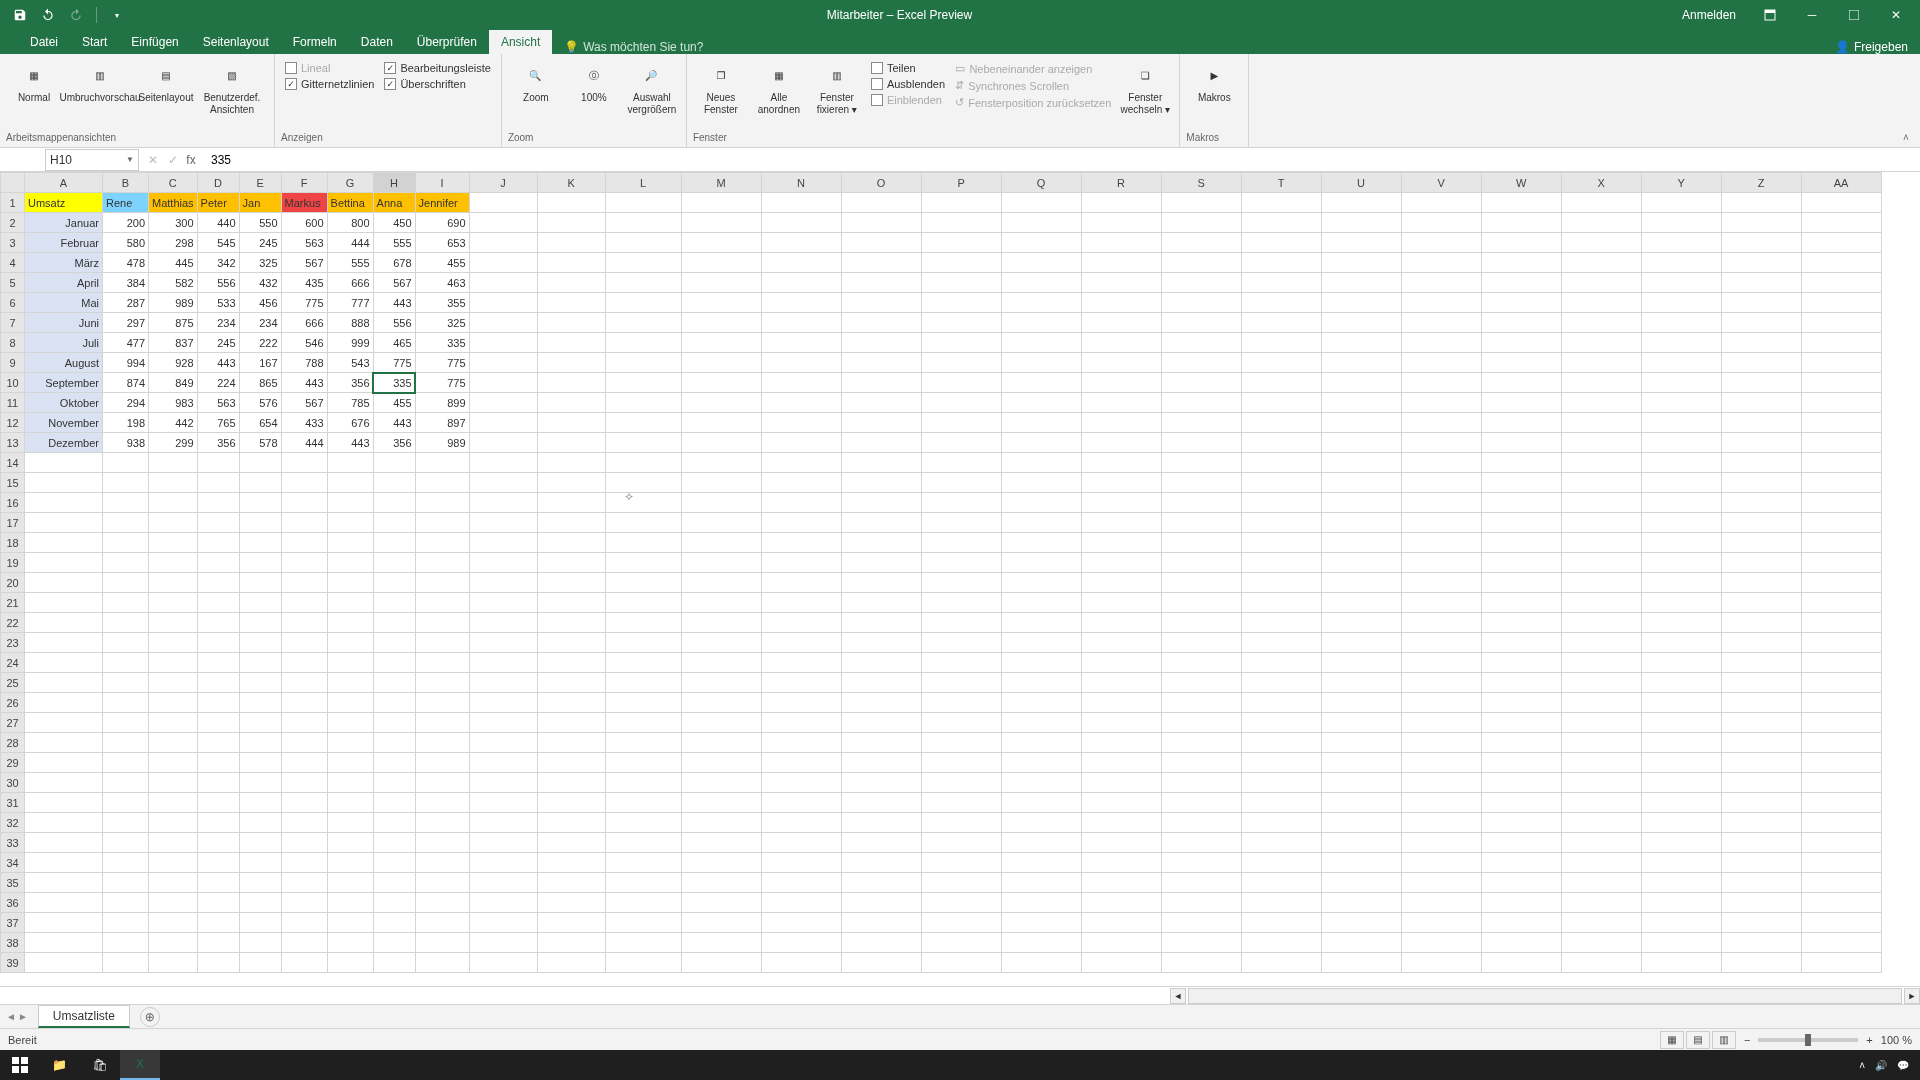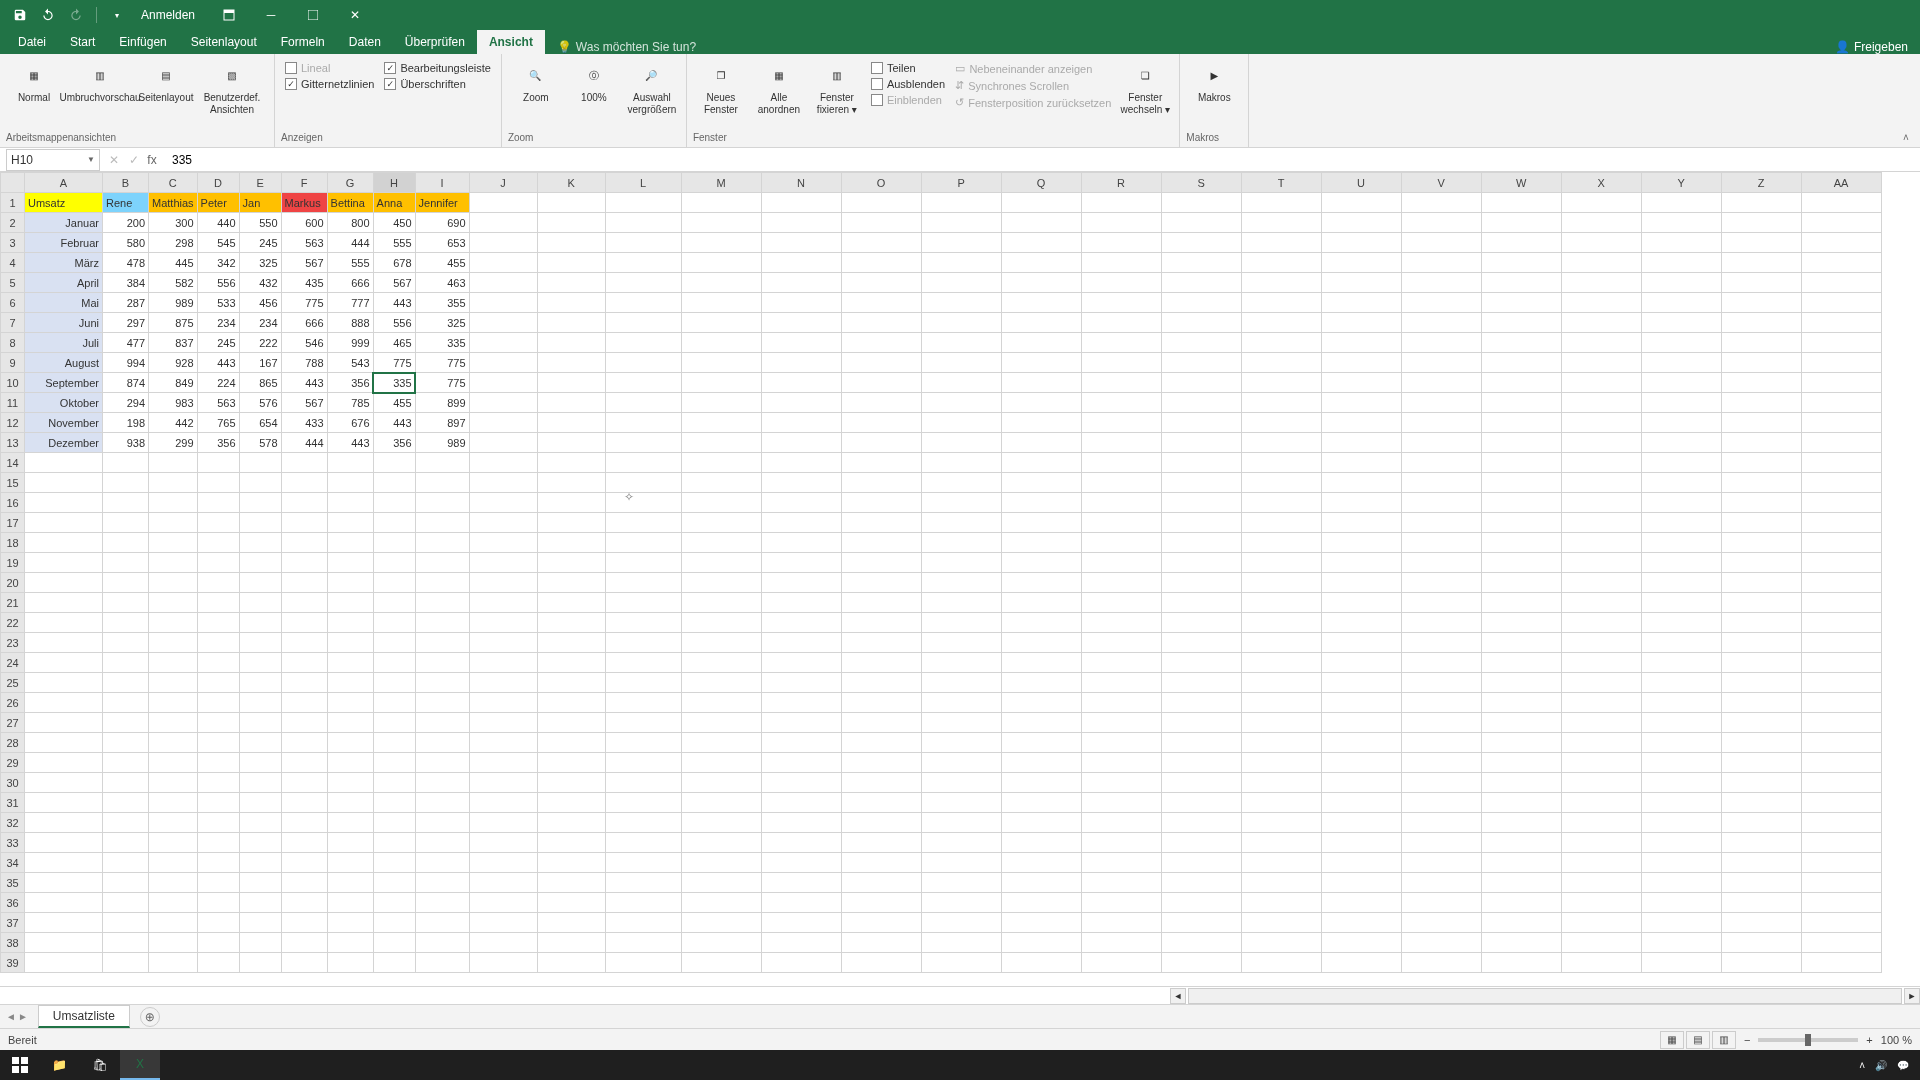--- a/index.html
+++ b/index.html
@@ -10,43 +10,43 @@
 .qat { display: flex; align-items: center; gap: 4px; padding-left: 8px; }
 .qat-btn { width: 24px; height: 24px; display: flex; align-items: center; justify-content: center; cursor: pointer; }
 .qat-btn svg { width: 14px; height: 14px; fill: #fff; }
 .qat-sep { width: 1px; height: 16px; background: rgba(255,255,255,0.3); margin: 0 4px; }
 .title-text { flex: 1; text-align: center; font-size: 12px; }
 .title-right { display: flex; align-items: center; gap: 2px; padding-right: 4px; }
 .title-right .ctl { width: 40px; height: 30px; display: flex; align-items: center; justify-content: center; cursor: pointer; }
 .signin { padding: 0 12px; font-size: 12px; }
 
 
-.menubar { height: 24px; background: #217346; display: flex; align-items: flex-end; color: #fff; padding-left: 6px; }
+.menubar { height: 24px; background: #217346; display: flex; align-items: flex-end; color: #fff; padding-left: 18px; }
 .menu-tab { padding: 5px 12px 5px; font-size: 12px; cursor: pointer; }
-.menu-tab.active { background: #f3f3f3; color: #217346; font-weight: bold; }
+.menu-tab.active { background: #f3f3f3; color: #217346; }
 .tell-me { display: flex; align-items: center; padding-left: 12px; color: rgba(255,255,255,0.8); font-size: 12px; gap: 4px; }
 .menu-right { margin-left: auto; display: flex; align-items: center; padding-right: 12px; gap:4px; }
 
 
 .ribbon { height: 94px; background: #f3f3f3; border-bottom: 1px solid #d4d4d4; display: flex; position: relative; }
 .ribbon-group { display: flex; flex-direction: column; border-right: 1px solid #d4d4d4; padding: 4px 6px 0 6px; position: relative; }
 .ribbon-group-row { display: flex; gap: 2px; flex: 1; }
 .ribbon-group-label { font-size: 10px; color: #666; text-align: left; padding: 2px 0 4px; }
 .big-btn { width: 56px; display: flex; flex-direction: column; align-items: center; justify-content: flex-start; padding-top: 4px; cursor: pointer; font-size: 10px; text-align: center; line-height: 1.2; }
 .big-btn .ico { width: 28px; height: 28px; margin-bottom: 2px; display:flex;align-items:center;justify-content:center; }
 .big-btn.wide{ width:72px;}
 .chk-col { display: flex; flex-direction: column; gap: 4px; padding: 4px 4px; font-size: 11px; }
 .chk-row { display: flex; align-items: center; gap: 4px; }
 .chk-box { width: 12px; height: 12px; border: 1px solid #888; background: #fff; display:flex;align-items:center;justify-content:center; }
 .chk-box.checked::after { content: "✓"; font-size: 9px; color: #333; }
 .disabled{ color:#aaa;}
 .ribbon-collapse { position: absolute; right: 6px; bottom: 2px; font-size: 10px; color: #666; cursor: pointer; width:16px;height:16px;display:flex;align-items:center;justify-content:center;}
 
 
-.formula-bar { height: 24px; display: flex; align-items: center; border-bottom: 1px solid #d4d4d4; }
+.formula-bar { height: 24px; display: flex; align-items: center; border-bottom: 1px solid #d4d4d4; padding-left: 39px; }
 .name-box { width: 94px; height: 22px; border: 1px solid #ccc; margin-left: 6px; padding: 0 4px; font-size: 12px; display:flex;align-items:center;justify-content:space-between;background:#fff;}
 .name-box .dd{font-size:8px;color:#666;}
 .fx-btns{display:flex;align-items:center;gap:4px;padding:0 6px;color:#bbb;}
 .fx-btns span{width:16px;text-align:center;}
 .fx-label{font-size:12px;color:#666;padding-right:4px;}
 .formula-input { flex:1; border:none; font-size:12px; padding:0 4px; outline:none;}
 
 
 .grid-area { position: relative; height: calc(100% - 30px - 24px - 94px - 24px - 24px - 22px - 30px); overflow: hidden; display:flex;flex-direction:column; }
 .grid-wrap{flex:1;overflow:hidden;position:relative;}
@@ -105,20 +105,21 @@
         </svg>
       </div>
     <div class="qat-btn disabled">
         <svg viewBox="0 0 24 24" style="opacity:.4">
           <path d="M12 5V1l5 5-5 5V7c-3.3 0-6 2.7-6 6s2.7 6 6 6 6-2.7 6-6h2c0 4.4-3.6 8-8 8s-8-3.6-8-8 3.6-8 8-8z"></path>
         </svg>
       </div>
     <div class="qat-sep"></div>
     <div class="qat-btn" style="font-size:8px;">▾</div>
   </div>
+  <div class="title-text">Mitarbeiter – Excel Preview</div>
   <div class="title-right">
     <div class="signin">Anmelden</div>
     <div class="ctl">
         <svg width="12" height="12" viewBox="0 0 12 12">
           <rect x="1" y="1" width="10" height="10" fill="none" stroke="#fff"></rect>
           <rect x="1" y="1" width="10" height="3" fill="#fff"></rect>
         </svg>
       </div>
     <div class="ctl">─</div>
     <div class="ctl">

